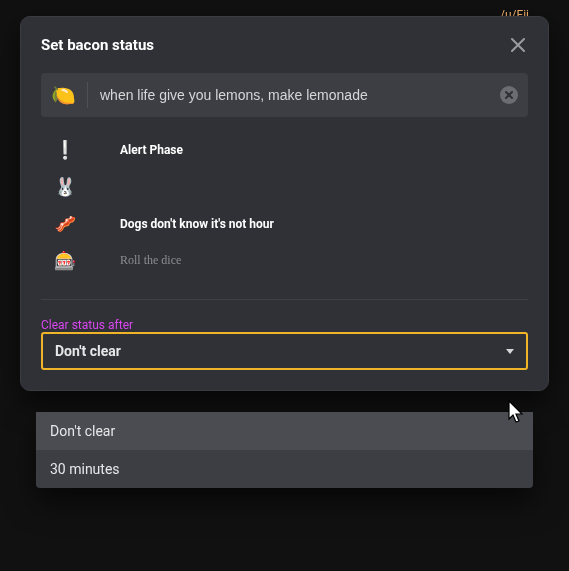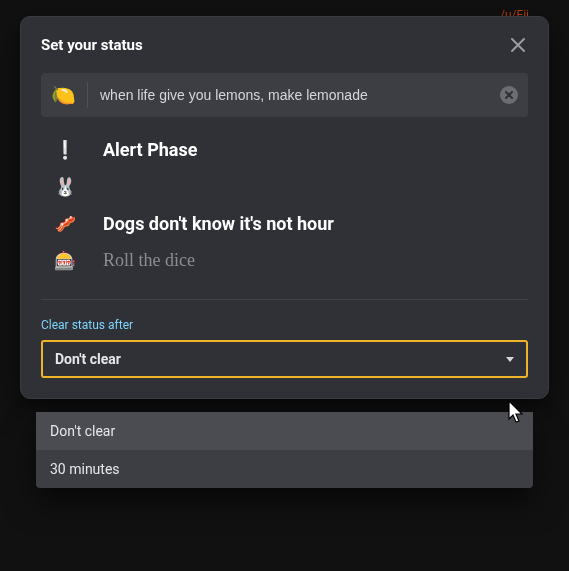--- a/index.html
+++ b/index.html
@@ -6,21 +6,21 @@
   html, body {
     width: 569px; height: 571px;
     background: #111;
     font-family: -apple-system, BlinkMacSystemFont, "Segoe UI", Roboto, Helvetica, Arial, sans-serif;
     overflow: hidden;
     position: relative;
   }
   .bg-text {
     position: absolute;
     top: 8px; right: 40px;
-    color: #c2410c;
+    color: #fdba74;
     font-size: 12px;
   }
   .modal {
     position: absolute;
     left: 20px; top: 16px;
     width: 529px;
     background: #2f3136;
     border: 1px solid #3a3c41;
     border-radius: 10px;
     box-shadow: 0 10px 30px rgba(0,0,0,0.6);
@@ -92,37 +92,37 @@
     padding: 8px 8px;
     cursor: pointer;
   }
   .sugg-icon {
     width: 26px;
     text-align: center;
     font-size: 18px;
   }
   .sugg-label {
     color: #fff;
-    font-size: 18px;
+    font-size: 12px;
     font-weight: 700;
+    margin-left: 17px;
   }
   .sugg-row.muted .sugg-label {
     color: #8b8d92;
     font-weight: 500;
     font-family: Liberation Serif, serif;
   }
   .divider {
     height: 1px;
     background: #3f4147;
     margin: 14px 0 18px 0;
   }
   .field-label {
-    color: #7dd3fc;
+    color: #d946ef;
     font-size: 12px;
-    margin-bottom: 8px;
   }
   .select-box {
     border: 2px solid #f0b429;
     background: #2f3136;
     border-radius: 3px;
     height: 38px;
     display: flex;
     align-items: center;
     justify-content: space-between;
     padding: 0 12px;
@@ -165,21 +165,21 @@
     pointer-events: none;
   }
 </style>
 </head>
 <body>
 
 <div class="bg-text">/u/Fii</div>
 
 <div class="modal">
   <div class="modal-header">
-    <div class="modal-title">Set your status</div>
+    <div class="modal-title">Set bacon status</div>
     <div class="close-btn">
       <svg width="14" height="14" viewBox="0 0 14 14">
           <path d="M1 1 L13 13 M13 1 L1 13" stroke="#9a9ca1" stroke-width="2" stroke-linecap="round"></path>
         </svg>
     </div>
   </div>
 
   <div class="modal-body">
 
     <div class="status-input-row">

